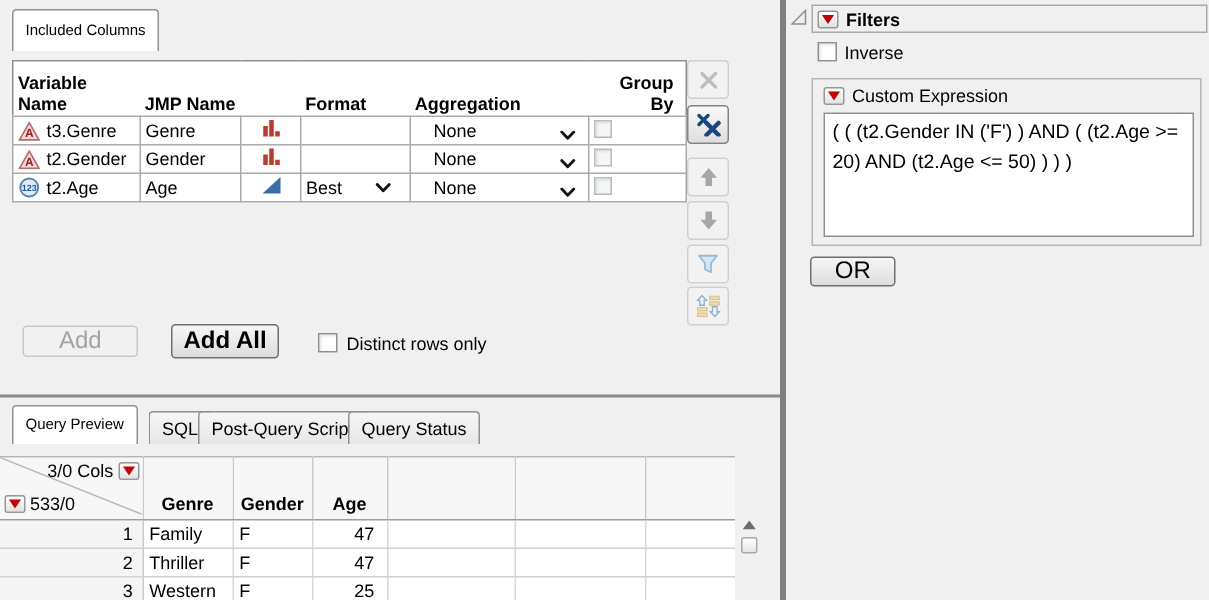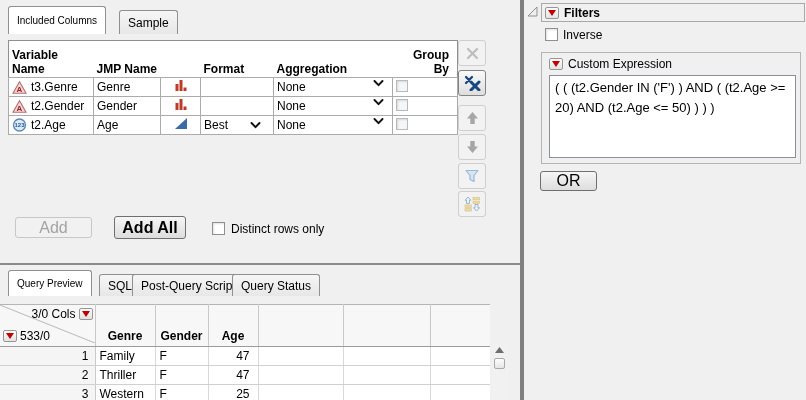--- a/index.html
+++ b/index.html
@@ -12,21 +12,21 @@
        border-radius:3px 3px 0 0;background:linear-gradient(#f6f6f6,#e7e7e7);
        display:flex;align-items:center;justify-content:center;padding:0 8px;white-space:nowrap;}
   .tab.active{background:#fff;z-index:2;font-size:10px;}
 
   
   .cols-table{border-collapse:collapse;table-layout:fixed;background:#fff;border:1px solid #8f8f8f;}
   .cols-table th{font-weight:bold;text-align:left;vertical-align:bottom;padding:1px 3px;border:none;height:34px;}
   .cols-table td{border:1px solid #ababab;height:18px;padding:0 3px;white-space:nowrap;overflow:hidden;vertical-align:middle;}
   .cols-table th.gb{text-align:right;padding-right:8px;}
   .varname-cell{display:flex;align-items:center;gap:4px;}
-  .combo{display:flex;align-items:flex-start;justify-content:space-between;padding-right:5px;}
+  .combo{display:flex;align-items:flex-end;justify-content:space-between;padding-right:5px;margin-left:12px;}
   .combo-fmt{display:flex;align-items:center;justify-content:space-between;padding-right:9px;}
 
   .checkbox{display:inline-block;width:12px;height:12px;box-sizing:border-box;background:#fff;
             border:1px solid #8e8f8f;box-shadow:inset 1px 1px 2px rgba(0,0,0,.12);}
   .checkbox.dim{border-color:#b7bbbe;background:#f5f6f7;}
 
   
   .side-btn{position:absolute;left:458px;width:28px;height:26px;box-sizing:border-box;
             border:1px solid #cfcfcf;border-radius:3px;background:#f2f2f2;
             display:flex;align-items:center;justify-content:center;}
@@ -74,23 +74,20 @@
   .divider-h{position:absolute;left:0;top:263px;width:521px;height:2px;background:#8a8a8a;}
   .divider-v{position:absolute;left:520px;top:0;width:4px;height:400px;background:#7f7f7f;}
 </style>
 </head>
 <body>
 
 <div id="app">
 
   <div class="tab active" style="left:8px;top:6px;height:28px;">
     <span>Included Columns</span>
-  </div>
-  <div class="tab" style="left:119px;top:10px;height:24px;">
-    <span>Sample</span>
   </div>
 
   <table class="cols-table abs" style="left:8px;top:40px;width:449px;">
     <colgroup>
         <col style="width:85px">
         <col style="width:67px">
         <col style="width:40px">
         <col style="width:73px">
         <col style="width:119px">
         <col style="width:65px">

